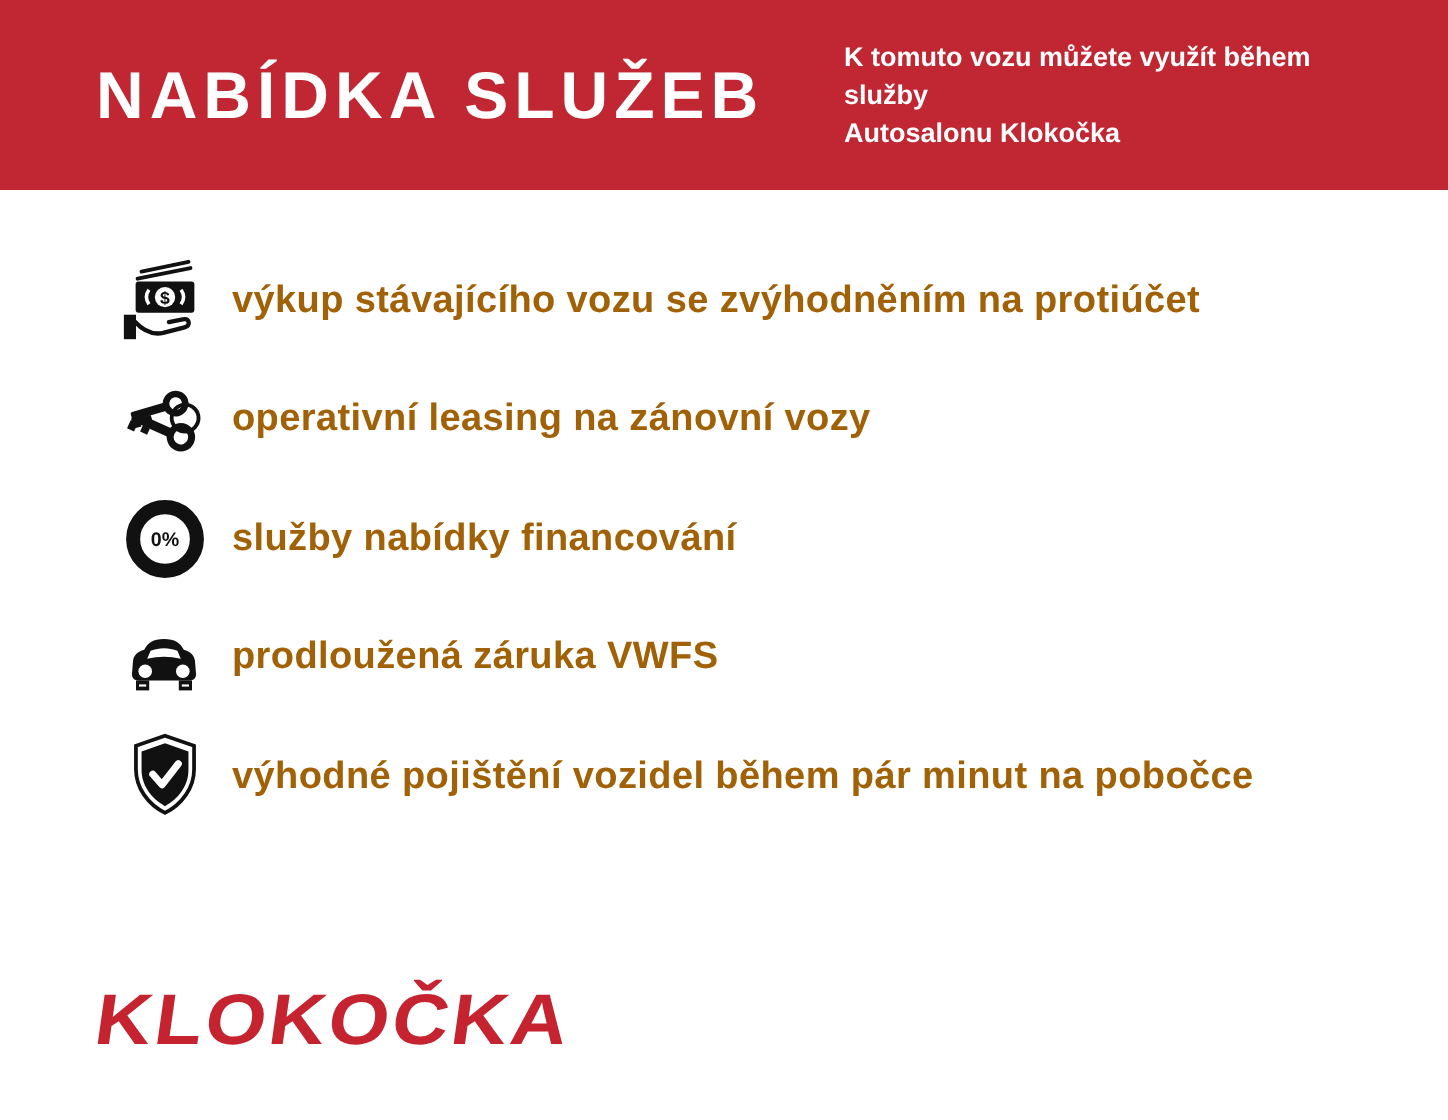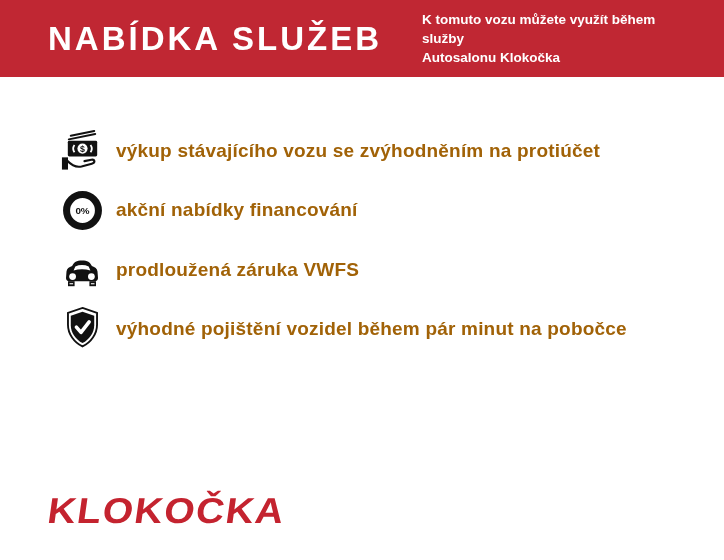--- a/index.html
+++ b/index.html
@@ -4,21 +4,21 @@
 <style>
   html,body{margin:0;padding:0;}
   body{
     width:724px;height:560px;
     background:#ffffff;
     font-family:"Liberation Sans",sans-serif;
     position:relative;overflow:hidden;
   }
   
   .banner{
-    position:absolute;top:0;left:0;width:724px;height:77px;
+    position:absolute;top:0;left:0;width:724px;height:95px;
     background:#C02733;
     box-sizing:border-box;
     display:flex;align-items:center;justify-content:space-between;
     padding:0 30px 0 48px;
   }
   .banner-title{
     color:#ffffff;font-size:33px;font-weight:bold;
     letter-spacing:3px;white-space:nowrap;
   }
   .banner-subtitle{
@@ -74,29 +74,49 @@
         <path d="M15.8 18.3 q-2.6 3.7 0 7.4" stroke="#fff" stroke-width="1.8" fill="none"></path>
         <path d="M32.2 18.3 q2.6 3.7 0 7.4" stroke="#fff" stroke-width="1.8" fill="none"></path>
         <path d="M8.5 34.5 q7 7.5 14.5 5.8 L33.5 37.6 q3 -.8 2.6 -2.8 -.4 -1.9 -3.1 -1.4 L26 34.8" fill="none" stroke="#111" stroke-width="2.2" stroke-linecap="round"></path>
         <path d="M3 31 h6.2 v12.5 H3 z" fill="#111"></path>
       </svg>
     </span>
     <span class="service-label">výkup stávajícího vozu se zvýhodněním na protiúčet</span>
   </div>
 
 
+  <div class="service-row">
+    <span class="icon-box">
+      <svg width="50" height="46" viewBox="0 0 50 46">
+        <circle cx="36" cy="22" r="7" fill="none" stroke="#111" stroke-width="2"></circle>
+        <g transform="rotate(-16 24 17)">
+          <circle cx="31.5" cy="16.5" r="5" fill="none" stroke="#111" stroke-width="3.4"></circle>
+          <rect x="7.5" y="14.4" width="19.5" height="4.4" rx="1" fill="#111"></rect>
+          <rect x="7.5" y="18.6" width="3.6" height="4.4" fill="#111"></rect>
+          <rect x="13.8" y="18.6" width="3.6" height="3.4" fill="#111"></rect>
+        </g>
+        <g transform="rotate(24 27 30)">
+          <circle cx="34" cy="29" r="5.6" fill="none" stroke="#111" stroke-width="3.6"></circle>
+          <rect x="6.5" y="26.8" width="22" height="4.8" rx="1" fill="#111"></rect>
+          <rect x="6.5" y="31.4" width="4" height="4.8" fill="#111"></rect>
+          <rect x="13.4" y="31.4" width="4" height="3.6" fill="#111"></rect>
+        </g>
+      </svg>
+    </span>
+    <span class="service-label">operativní leasing na zánovní vozy</span>
+  </div>
 
   <div class="service-row">
     <span class="icon-box">
       <svg width="45" height="45" viewBox="0 0 48 48">
         <circle cx="24" cy="24" r="17" fill="none" stroke="#111" stroke-width="7.5"></circle>
         <text x="24" y="27.8" font-size="10.5" font-weight="bold" text-anchor="middle" fill="#111" font-family="Liberation Sans, sans-serif">0%</text>
       </svg>
     </span>
-    <span class="service-label">akční nabídky financování</span>
+    <span class="service-label">služby nabídky financování</span>
   </div>
 
   <div class="service-row">
     <span class="icon-box">
       <svg width="48" height="46" viewBox="0 0 48 46">
         <path d="M8.5 24.5c.4-3 2.4-4.6 5.6-5.6 2-3.6 4.3-5.4 9.9-5.4s7.9 1.8 9.9 5.4c3.2 1 5.2 2.6 5.6 5.6l.5 6.5c.1 2-1.2 3.2-3.2 3.2H11.2c-2 0-3.3-1.2-3.2-3.2z" fill="#111"></path>
         <path d="M17.3 19.4c4.3-1.7 9.1-1.7 13.4 0l1.7 4c-5.5-1.4-11.3-1.4-16.8 0z" fill="#fff"></path>
         <circle cx="14.6" cy="29.6" r="3.4" fill="#fff"></circle>
         <circle cx="33.4" cy="29.6" r="3.4" fill="#fff"></circle>
         <rect x="10" y="34.2" width="6.6" height="5" fill="#111"></rect>

